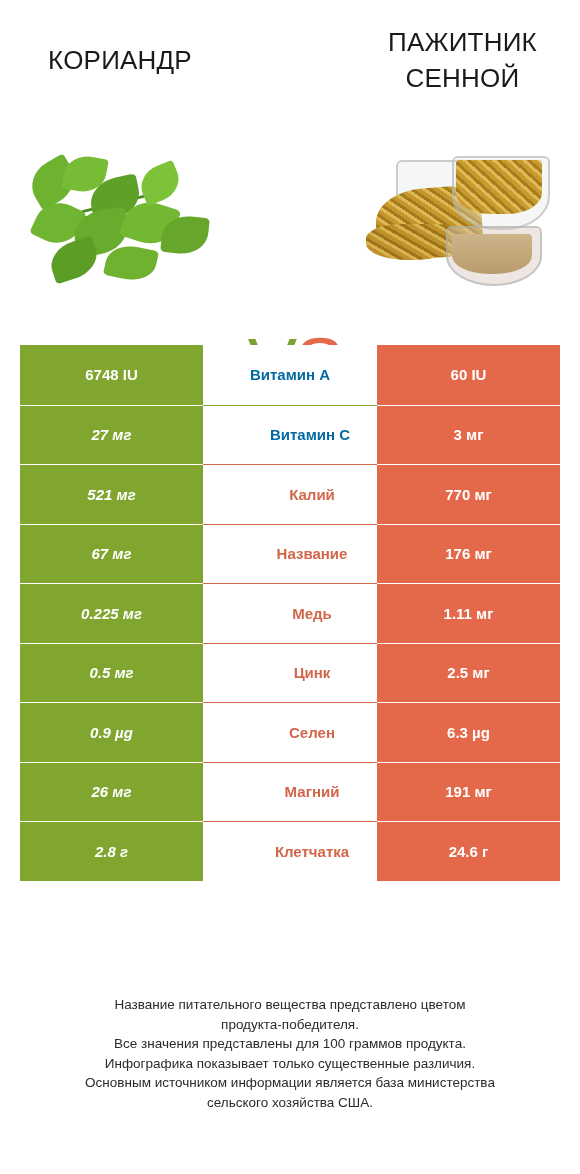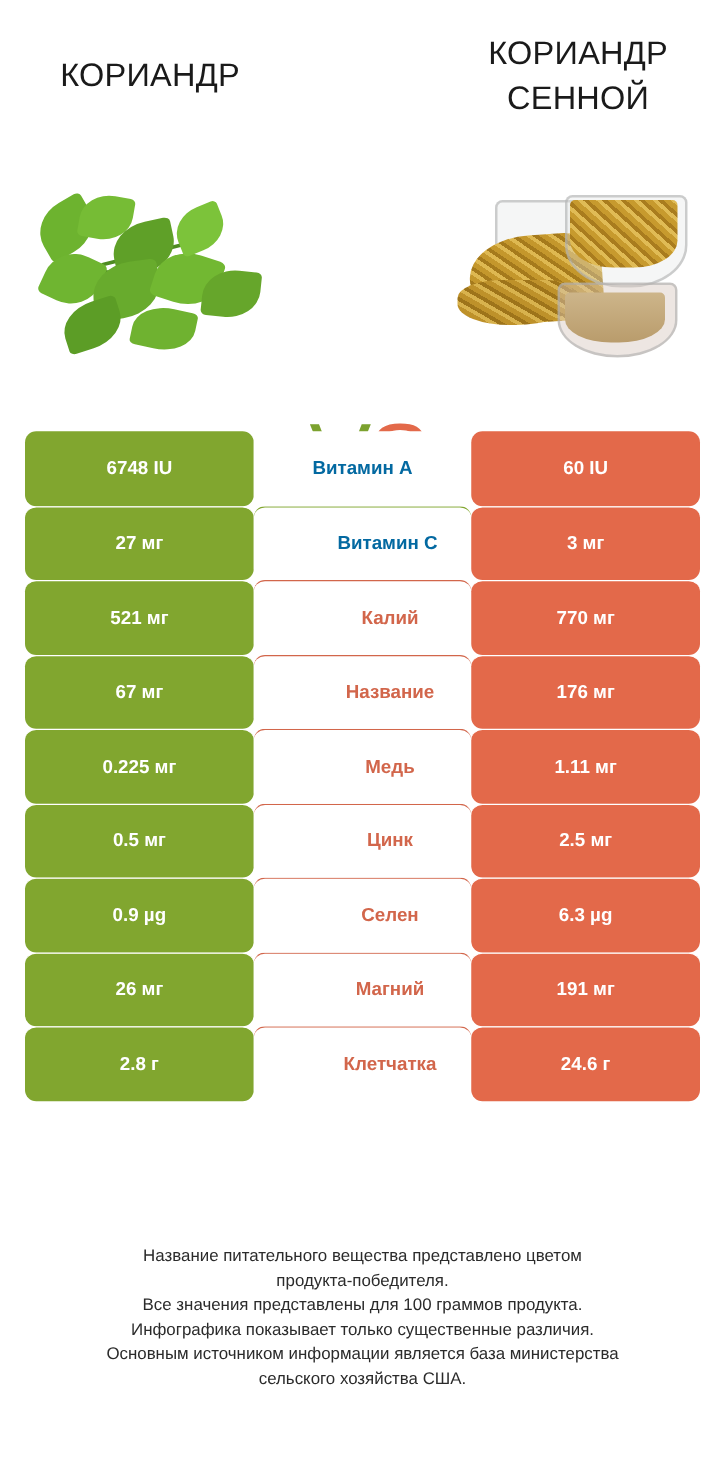--- a/index.html
+++ b/index.html
@@ -146,21 +146,20 @@
     position: relative;
     display: flex;
     height: 59.5px;
     align-items: stretch;
   }
   .cell {
     display: flex;
     align-items: center;
     justify-content: center;
     box-sizing: border-box;
-    border-radius: 9px;
   }
   .cell-left {
     width: 183px;
     background: #81A62F;
     color: #ffffff;
     font-size: 15px;
     font-weight: 700;
   }
   .cell-mid {
     width: 174px;
@@ -172,21 +171,21 @@
     width: 183px;
     background: #E3694A;
     color: #ffffff;
     font-size: 15px;
     font-weight: 700;
   }
   .cell-mid.win-green { color: #0369a1; }
   .cell-mid.win-orange { color: #D2664B; }
 
   
-  .row + .row .cell-left  { border-top: 1.5px solid #ffffff; }
+  .row + .row .cell-left  { border-top: 1.5px solid #ffffff; font-style: italic; }
   .row + .row .cell-right { border-top: 1.5px solid #ffffff; }
   .row + .row .cell-mid.win-green  { border-top: 1px solid #81A62F; padding-left: 40px; }
   .row + .row .cell-mid.win-orange { border-top: 1px solid #D2664B; padding-left: 44px; }
 
   
   .footer {
     position: absolute;
     left: 20px;
     top: 995px;
     width: 540px;
@@ -195,21 +194,21 @@
     line-height: 19.5px;
     color: #2b2b2b;
   }
   .footer div { white-space: nowrap; }
 </style>
 </head>
 <body>
 
 <div class="titles">
   <div class="title title-left">КОРИАНДР</div>
-  <div class="title title-right">КОРИАНДР СЕННОЙ</div>
+  <div class="title title-right">ПАЖИТНИК СЕННОЙ</div>
 </div>
 
 <div class="images">
 
   <div class="prod-img img-left">
     <div class="stem s1"></div>
     <div class="stem s2"></div>
     <div class="leaf l1"></div>
     <div class="leaf l2"></div>
     <div class="leaf l3"></div>

